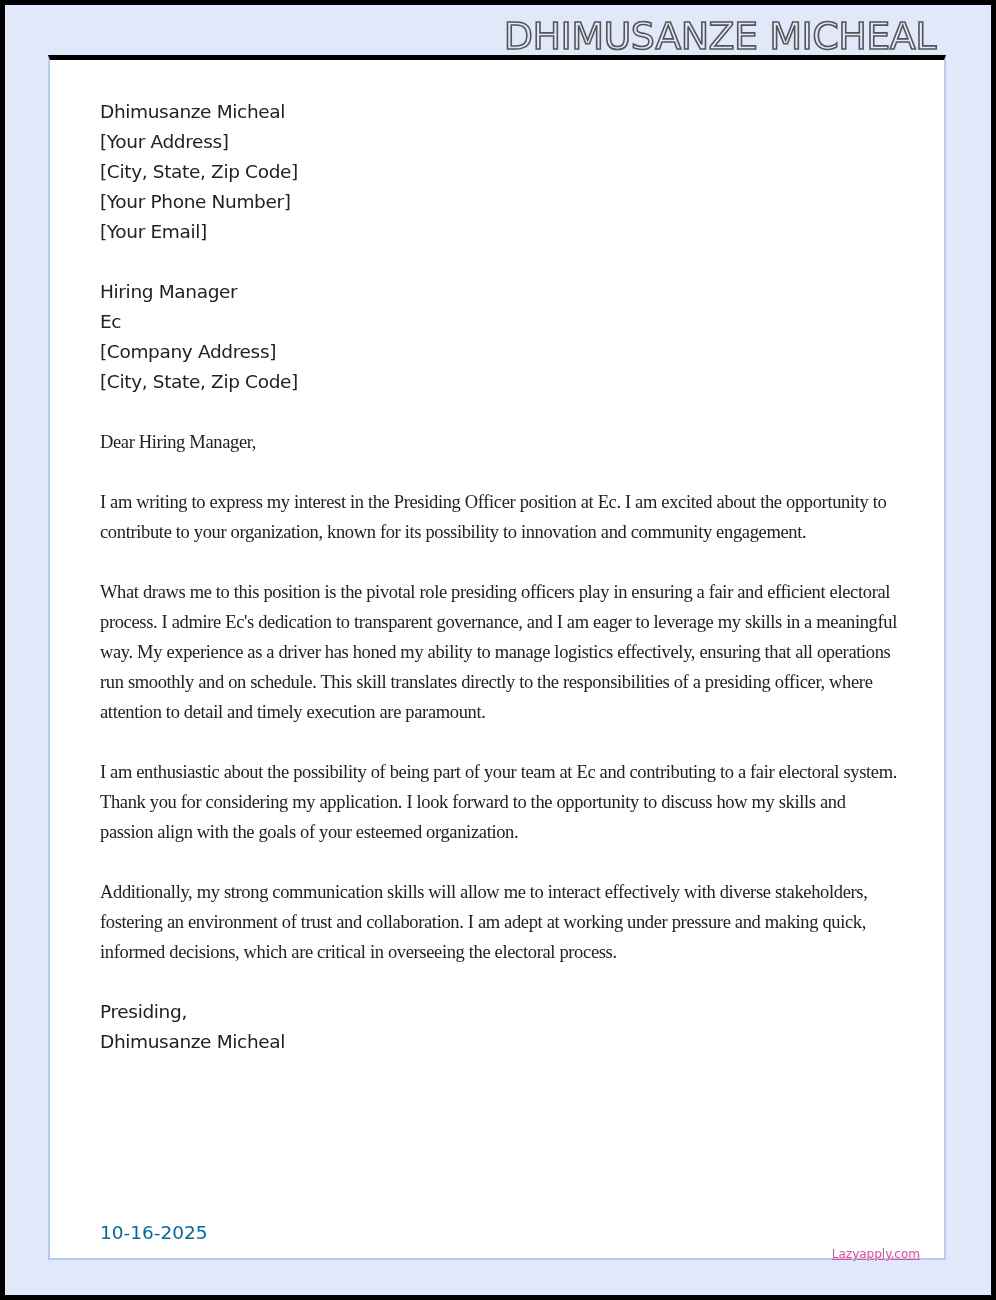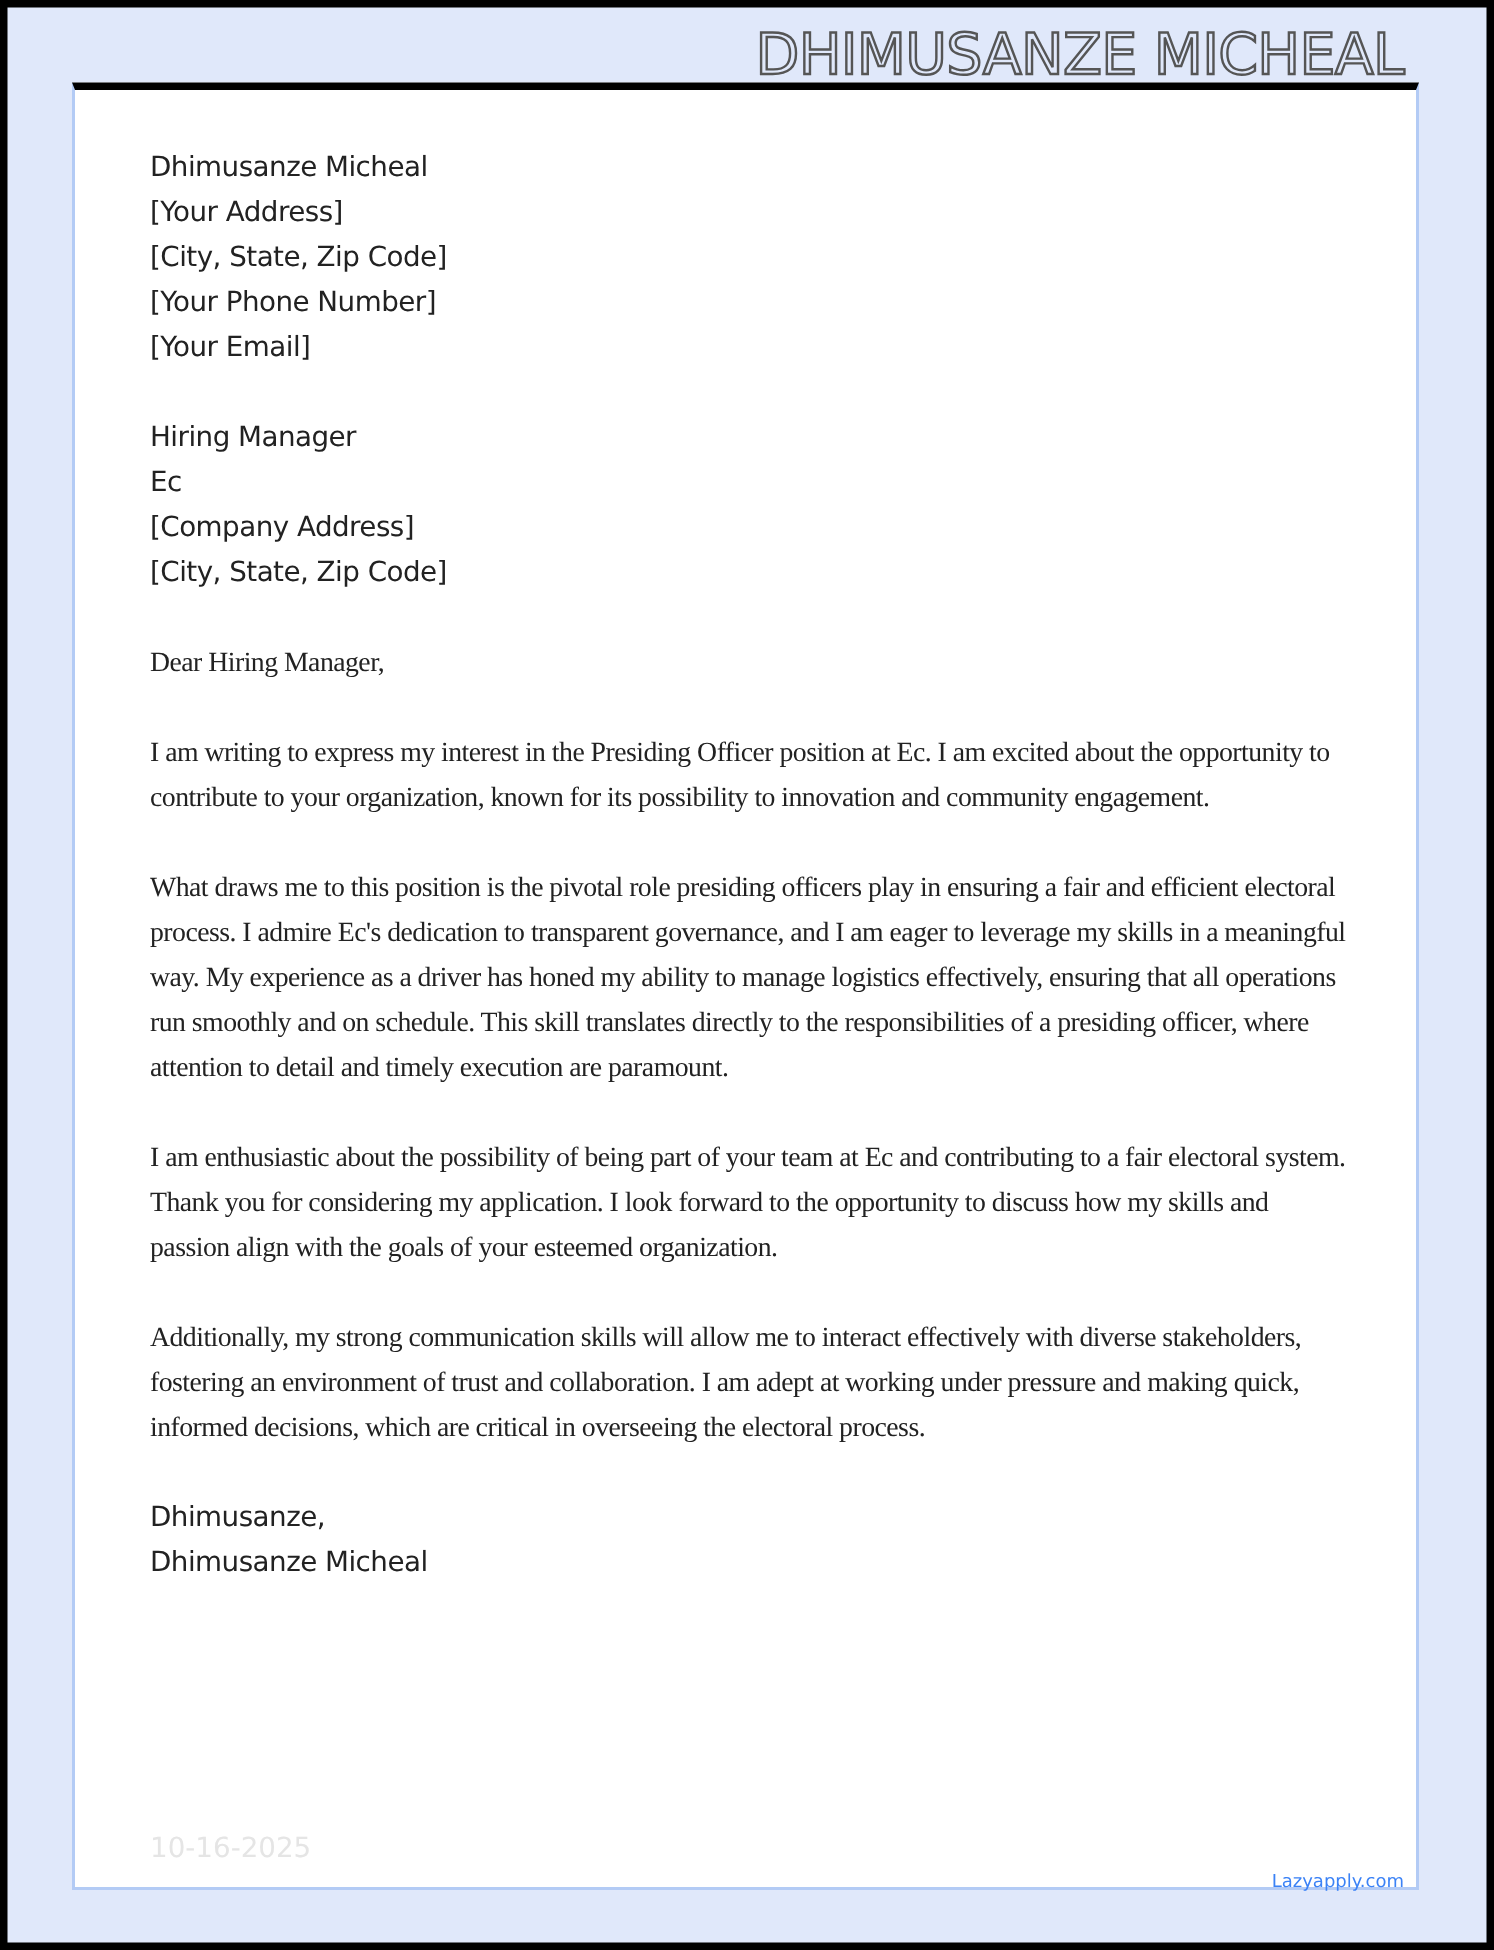--- a/index.html
+++ b/index.html
@@ -37,25 +37,25 @@
   .letter {
     position: absolute; left: 100px; top: 97px; width: 800px;
     font-size: 18.5px; line-height: 30px; color: #222;
     letter-spacing: -0.35px;
   }
   .letter .line { display: block; white-space: nowrap; }
   .letter .gap { display: block; height: 30px; }
   .letter p { margin: 0 0 30px 0; font-family: Liberation Serif, serif; }
   .date {
     position: absolute; left: 100px; top: 1218px;
-    font-size: 18.5px; line-height: 30px; color: #e5e5e5;
+    font-size: 18.5px; line-height: 30px; color: #0369a1;
   }
   .footer-brand {
-    position: absolute; right: 60px; top: 1246px;
-    font-size: 12px; line-height: 16px; color: #3b82f6;
+    position: absolute; right: 76px; top: 1246px;
+    font-size: 12px; line-height: 16px; color: #ec4899; text-decoration: underline;
   }
 </style>
 </head>
 <body>
 
 <div class="page-bg"></div>
 
 <div class="title">DHIMUSANZE MICHEAL</div>
 
 <div class="card"></div>
@@ -74,18 +74,18 @@
     <span class="line">Ec</span>
     <span class="line">[Company Address]</span>
     <span class="line">[City, State, Zip Code]</span>
   </div>
   <span class="gap"></span>
   <p>Dear Hiring Manager,</p>
   <p>I am writing to express my interest in the Presiding Officer position at Ec. I am excited about the opportunity to contribute to your organization, known for its possibility to innovation and community engagement.</p>
   <p>What draws me to this position is the pivotal role presiding officers play in ensuring a fair and efficient electoral process. I admire Ec's dedication to transparent governance, and I am eager to leverage my skills in a meaningful way. My experience as a driver has honed my ability to manage logistics effectively, ensuring that all operations run smoothly and on schedule. This skill translates directly to the responsibilities of a presiding officer, where attention to detail and timely execution are paramount.</p>
   <p>I am enthusiastic about the possibility of being part of your team at Ec and contributing to a fair electoral system. Thank you for considering my application. I look forward to the opportunity to discuss how my skills and passion align with the goals of your esteemed organization.</p>
   <p>Additionally, my strong communication skills will allow me to interact effectively with diverse stakeholders, fostering an environment of trust and collaboration. I am adept at working under pressure and making quick, informed decisions, which are critical in overseeing the electoral process.</p>
-  <span class="line">Dhimusanze,</span>
+  <span class="line">Presiding,</span>
   <span class="line">Dhimusanze Micheal</span>
 </div>
 
 <div class="date">10-16-2025</div>
 <div class="footer-brand">Lazyapply.com</div>
 
 </body></html>

